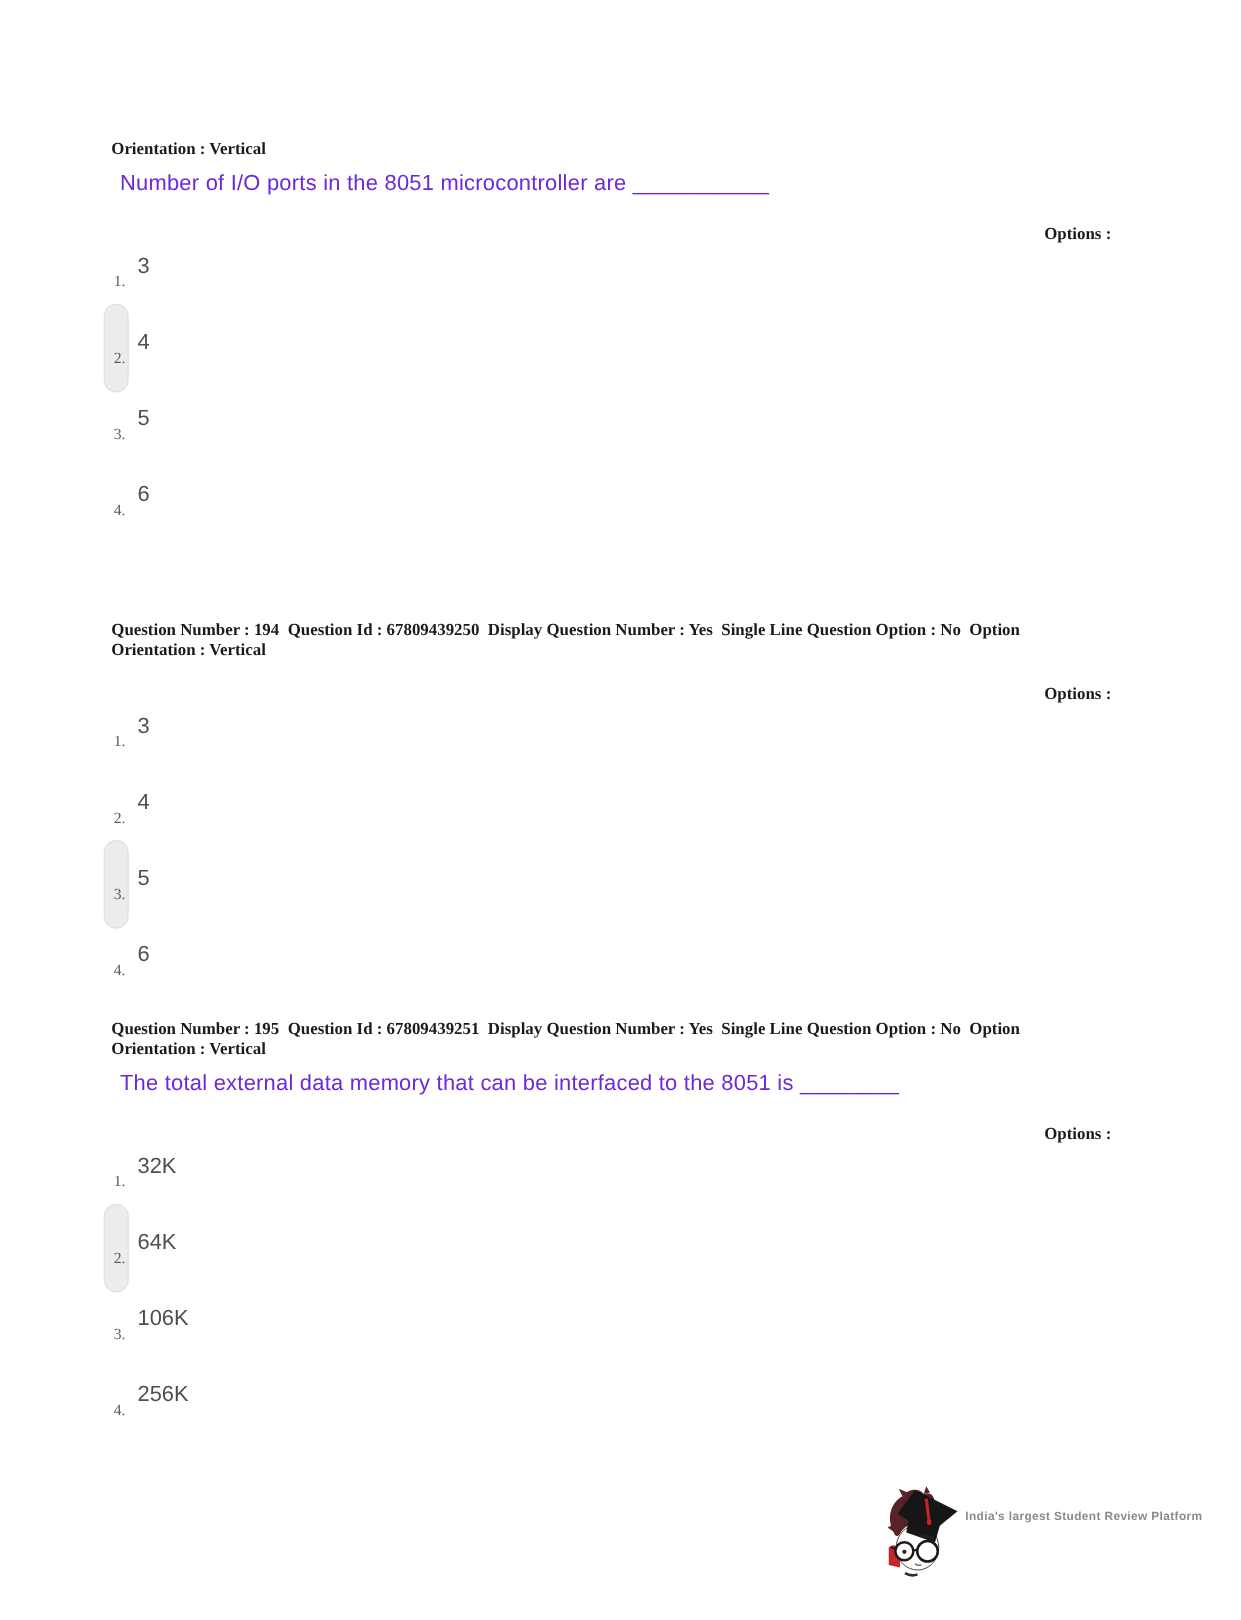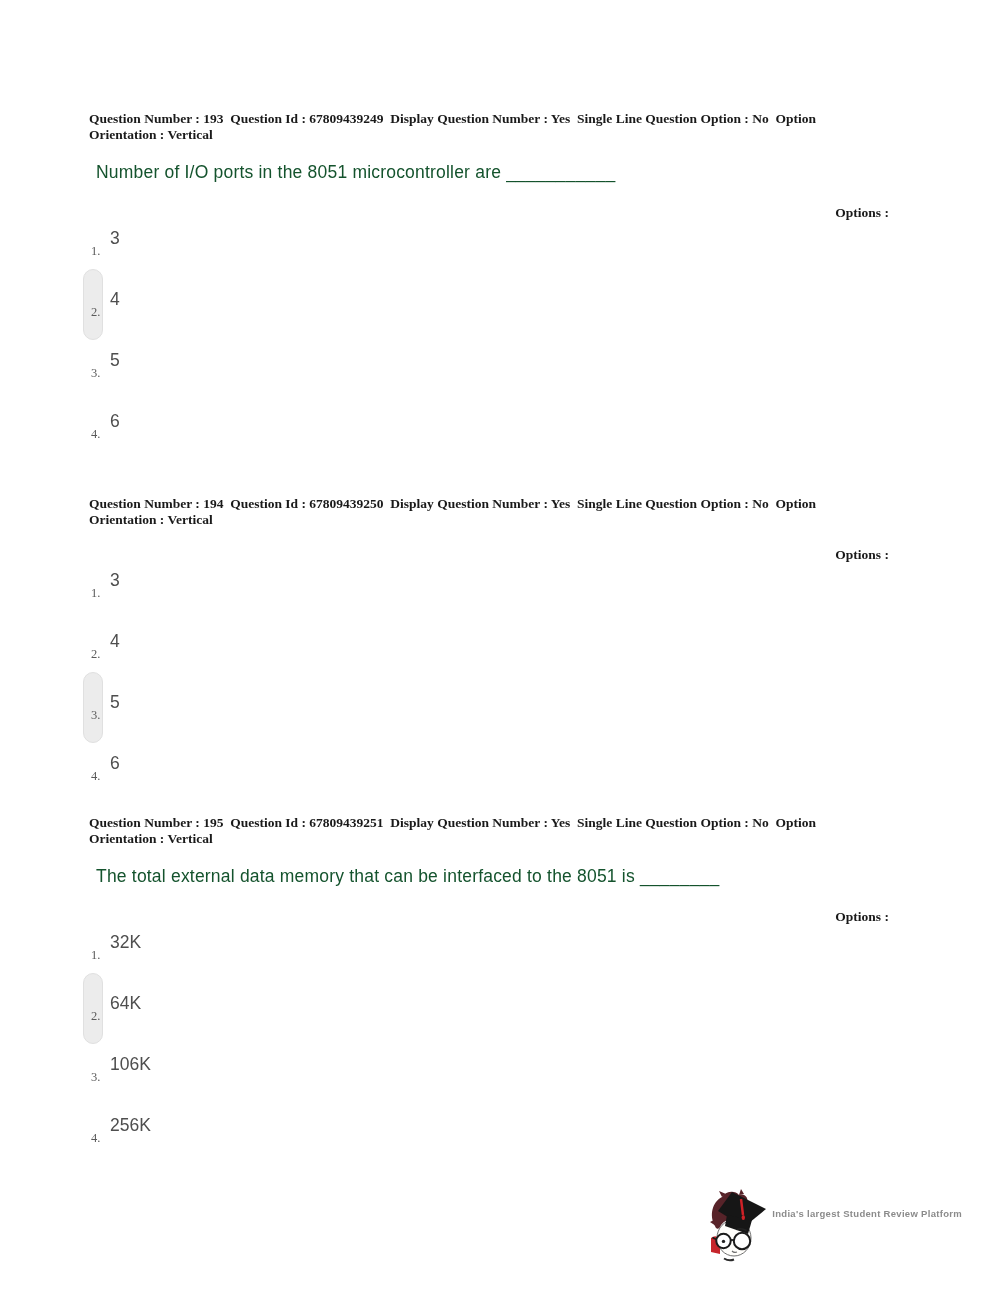--- a/index.html
+++ b/index.html
@@ -18,24 +18,24 @@
   .q-header{
     font-family:"Liberation Serif",serif;
     font-weight:bold;
     font-size:13.5px;
     line-height:1.18;
     color:#1a1a1a;
   }
   .q-header div{white-space:pre;}
 
   .q-text{
-    margin-top:19px;
+    margin-top:9px;
     padding-left:7px;
     font-size:17.5px;
-    color:#14532d;
+    color:#6d28d9;
     letter-spacing:0.2px;
     white-space:pre;
     height:24px;
   }
 
   .options-label{
     margin-top:19px;
     font-family:"Liberation Serif",serif;
     font-weight:bold;
     font-size:13.5px;
@@ -102,21 +102,20 @@
     letter-spacing:0.3px;
   }
 </style>
 </head>
 <body style="background: rgb(255, 255, 255);">
 
 <div class="page">
 
   <div class="question" id="q193">
     <div class="q-header">
-      <div>Question Number : 193  Question Id : 67809439249  Display Question Number : Yes  Single Line Question Option : No  Option</div>
       <div>Orientation : Vertical</div>
     </div>
     <div class="q-text">Number of I/O ports in the 8051 microcontroller are ___________</div>
     <div class="options-label">Options :</div>
     <div class="options">
       <div class="option">
 
         <span class="marker">1.</span>
         <span class="value">3</span>
       </div>

